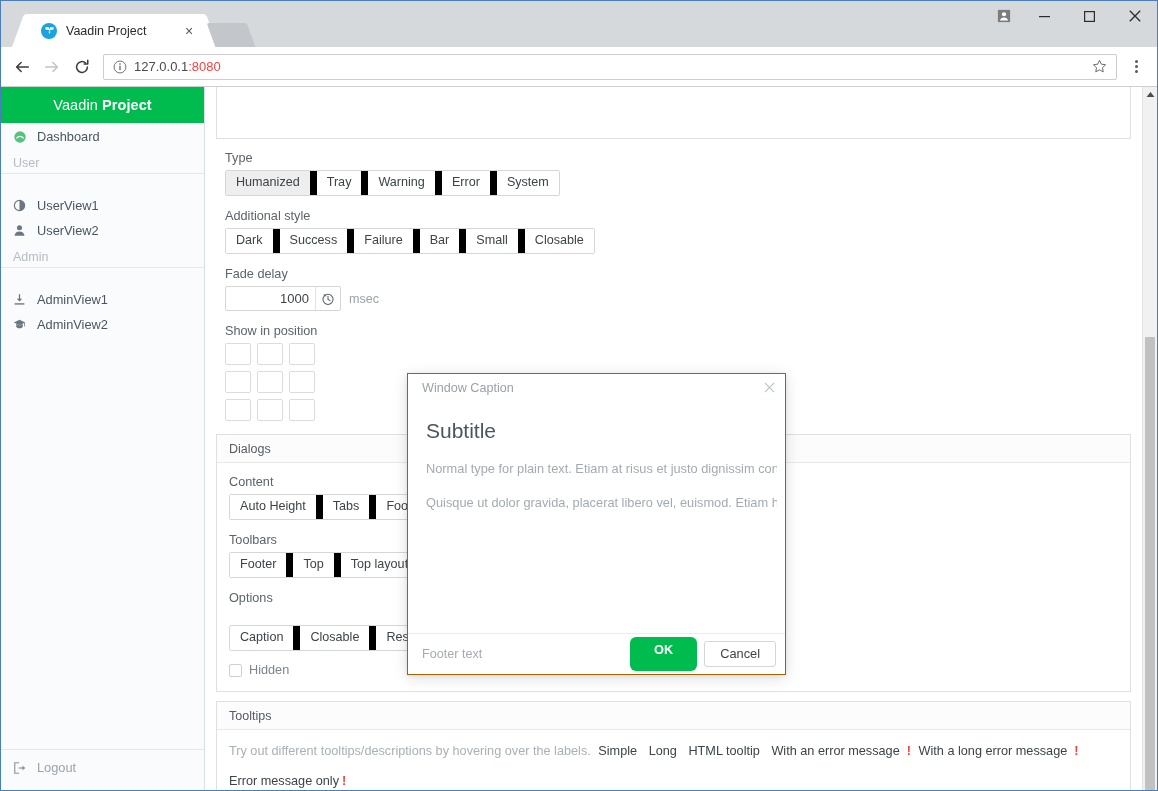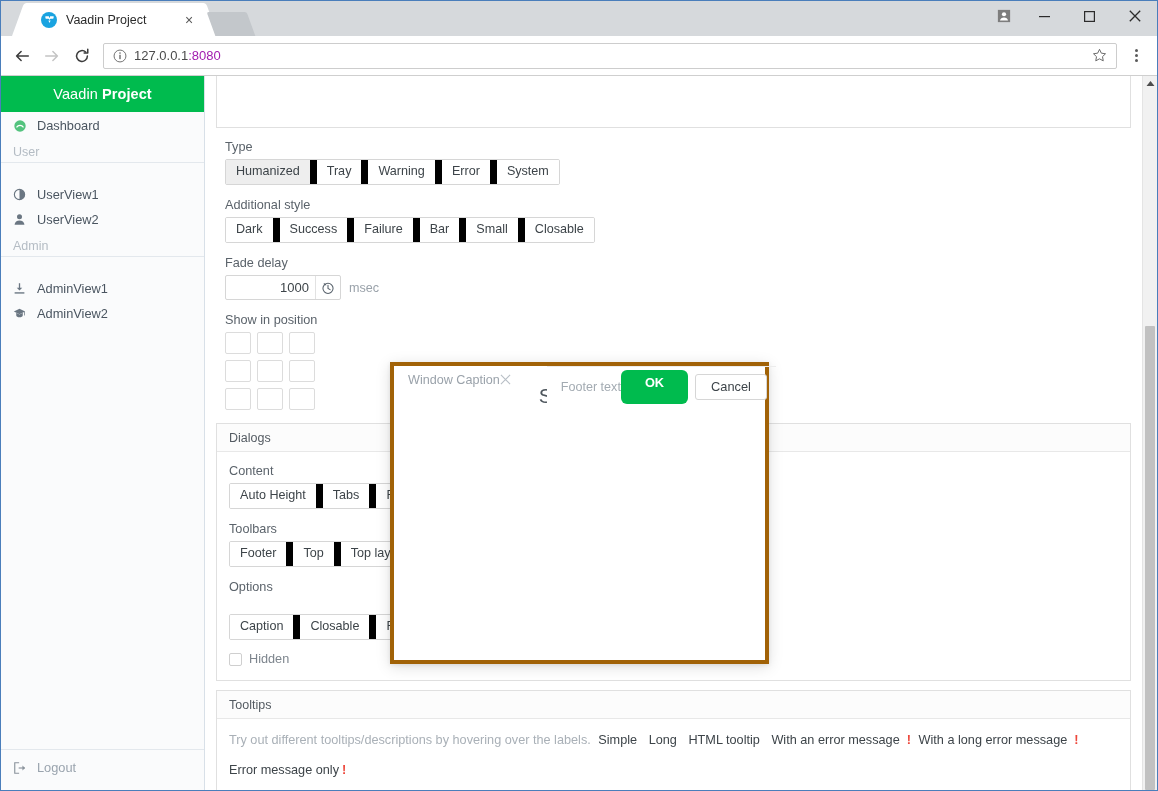--- a/index.html
+++ b/index.html
@@ -15,21 +15,21 @@
   .browser {
     width: 1158px; height: 791px;
     position: relative;
     border: 1px solid #4a7ebb;
     background: #fff;
     display: flex; flex-direction: column;
   }
 
   
   .titlebar {
-    height: 35px;
+    height: 46px;
     background: #d6d9dc;
     position: relative;
     flex: none;
     display: flex;
     align-items: flex-end;
   }
   .tabstrip { display: flex; align-items: flex-end; height: 46px; padding-left: 24px; }
   .tab {
     position: relative;
     height: 33px;
@@ -91,21 +91,21 @@
   }
   .navbtn.disabled { color: #c4c4c4; }
   .omnibox {
     flex: 1; height: 26px; margin: 0 6px 0 6px;
     border: 1px solid #cdcdcd; border-radius: 2px;
     display: flex; align-items: center;
     padding: 0 6px; background: #fff;
   }
   .omni-info { width: 20px; flex: none; display: flex; align-items: center; justify-content: center; color: #6d6d6d; }
   .omni-url { flex: 1; font-size: 13px; color: #4b4b4b; padding-left: 4px; }
-  .omni-url .port { color: #a21caf; }
+  .omni-url .port { color: #ef4444; }
   .omni-star { width: 22px; flex: none; display: flex; align-items: center; justify-content: center; color: #5e5e5e; }
   .menubtn {
     width: 26px; height: 30px; flex: none;
     display: flex; flex-direction: column; align-items: center; justify-content: center; gap: 2px;
   }
   .menubtn i { width: 3px; height: 3px; border-radius: 50%; background: #5a5a5a; display: block; }
 
   
   .viewport { flex: 1; display: flex; position: relative; overflow: hidden; background: #3b82f6; }
 
@@ -241,26 +241,26 @@
   }
   .sb-thumb {
     position: absolute; left: 2px; right: 2px;
     top: 250px; bottom: 0;
     background: #c1c1c1; border-radius: 1px;
   }
 
   
   .modal {
     position: absolute;
-    left: 389px; top: 286px;
+    left: 406px; top: 286px;
     width: 379px; height: 302px;
     background: #fff;
-    border: 4px solid #a16207;
+    border: 1px solid #a16207;
     box-shadow: 0 3px 14px rgba(0,0,0,.13), 0 1px 4px rgba(0,0,0,.08);
-    display: flex; flex-direction: row;
+    display: flex; flex-direction: column;
     z-index: 50;
   }
   .modal-head {
     height: 27px; flex: none;
     display: flex; align-items: center;
     padding: 0 10px 0 14px;
     font-size: 12.6px; color: #9aa2aa;
   }
   .modal-head .cap { flex: 1; }
   .modal-close { color: #b8bfc6; font-size: 14px; line-height: 1; }

